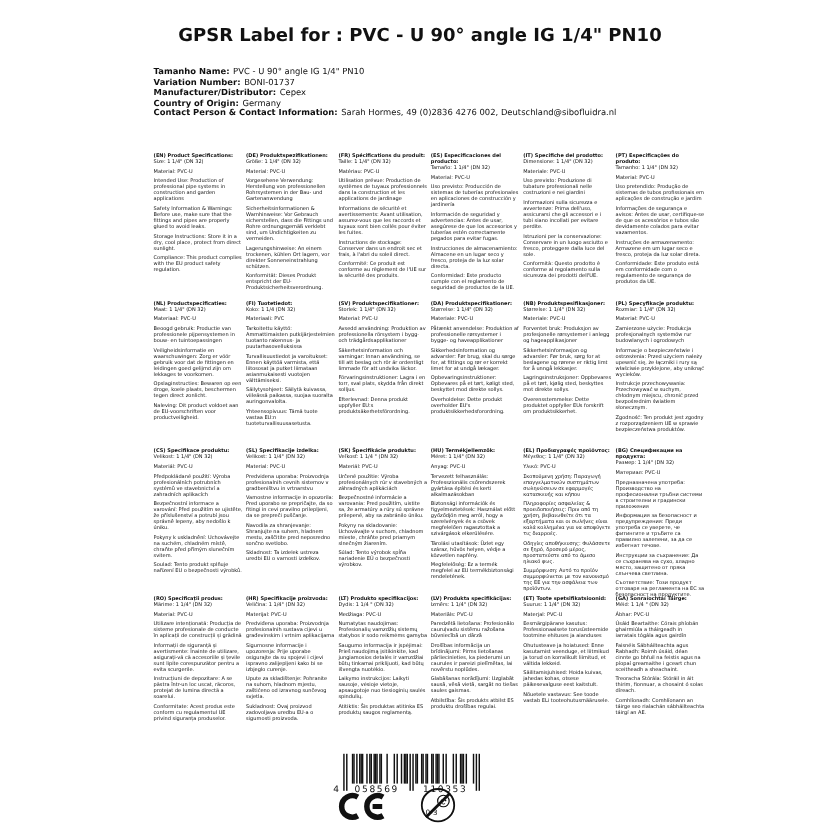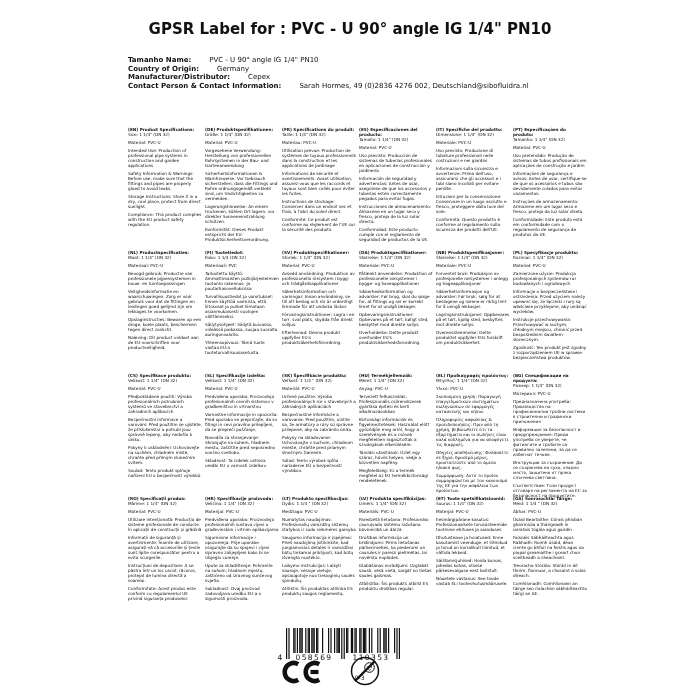--- a/index.html
+++ b/index.html
@@ -2,43 +2,44 @@
 <html><head>
 <meta charset="utf-8">
 <style>
   html,body{margin:0;padding:0;background:#fff;}
   .page{position:relative;width:700px;height:700px;background:#ffffff;color:#111;
         font-family:"DejaVu Sans","Liberation Sans",sans-serif;overflow:hidden;}
   .title{position:absolute;top:20px;left:0;width:700px;text-align:center;
          font-size:15px;font-weight:bold;margin:0;letter-spacing:0;}
   .info{position:absolute;left:128px;top:56px;font-size:7px;line-height:8.6px;}
   .info-line .lbl{font-weight:bold;}
-  .info-line .val{margin-left:18px;}
+  .info-line .val{margin-left:3px;}
   .grid{position:absolute;left:128px;top:127px;width:459px;
         display:grid;grid-template-columns:repeat(6,74px);column-gap:3px;
         grid-auto-rows:123px;align-items:start;}
   .block{font-size:4.2px;line-height:5px;overflow:visible;}
   .block .bt{font-weight:bold;margin:0;}
   .block p{margin:0 0 3px 0;}
   .block p.first{margin-bottom:3px;}
   .barcode-svg{position:absolute;left:276px;top:628px;}
   .ce-svg{position:absolute;left:281px;top:660px;}
   .age-svg{position:absolute;left:349px;top:655px;}
   svg text{font-family:"DejaVu Sans","Liberation Sans",sans-serif;}
 </style>
 </head>
 <body>
 
 <div class="page">
   <h1 class="title">GPSR Label for : PVC - U 90° angle IG 1/4" PN10</h1>
 
   <div class="info" id="info">
       <div class="info-line"><span class="lbl">Tamanho Name:</span><span class="val">PVC - U 90° angle IG 1/4" PN10</span></div>
+      <div class="info-line"><span class="lbl">Variation Number:</span><span class="val">BONI-01737</span></div>
+      <div class="info-line"><span class="lbl">Manufacturer/Distributor:</span><span class="val">Cepex</span></div>
       <div class="info-line"><span class="lbl">Country of Origin:</span><span class="val">Germany</span></div>
-      <div class="info-line"><span class="lbl">Manufacturer/Distributor:</span><span class="val">Cepex</span></div>
       <div class="info-line"><span class="lbl">Contact Person &amp; Contact Information:</span><span class="val">Sarah Hormes, 49 (0)2836 4276 002, Deutschland@sibofluidra.nl</span></div>
     </div>
 
   <div class="grid" id="grid">
       <div class="block">
         <div class="bt">(EN) Product Specifications:</div>
         <p class="first">Size: 1 1/4" (DN 32)</p>
         <p>Material: PVC-U</p>
         <p>Intended Use: Production of professional pipe systems in construction and garden applications</p>
         <p>Safety Information &amp; Warnings: Before use, make sure that the fittings and pipes are properly glued to avoid leaks.</p>

